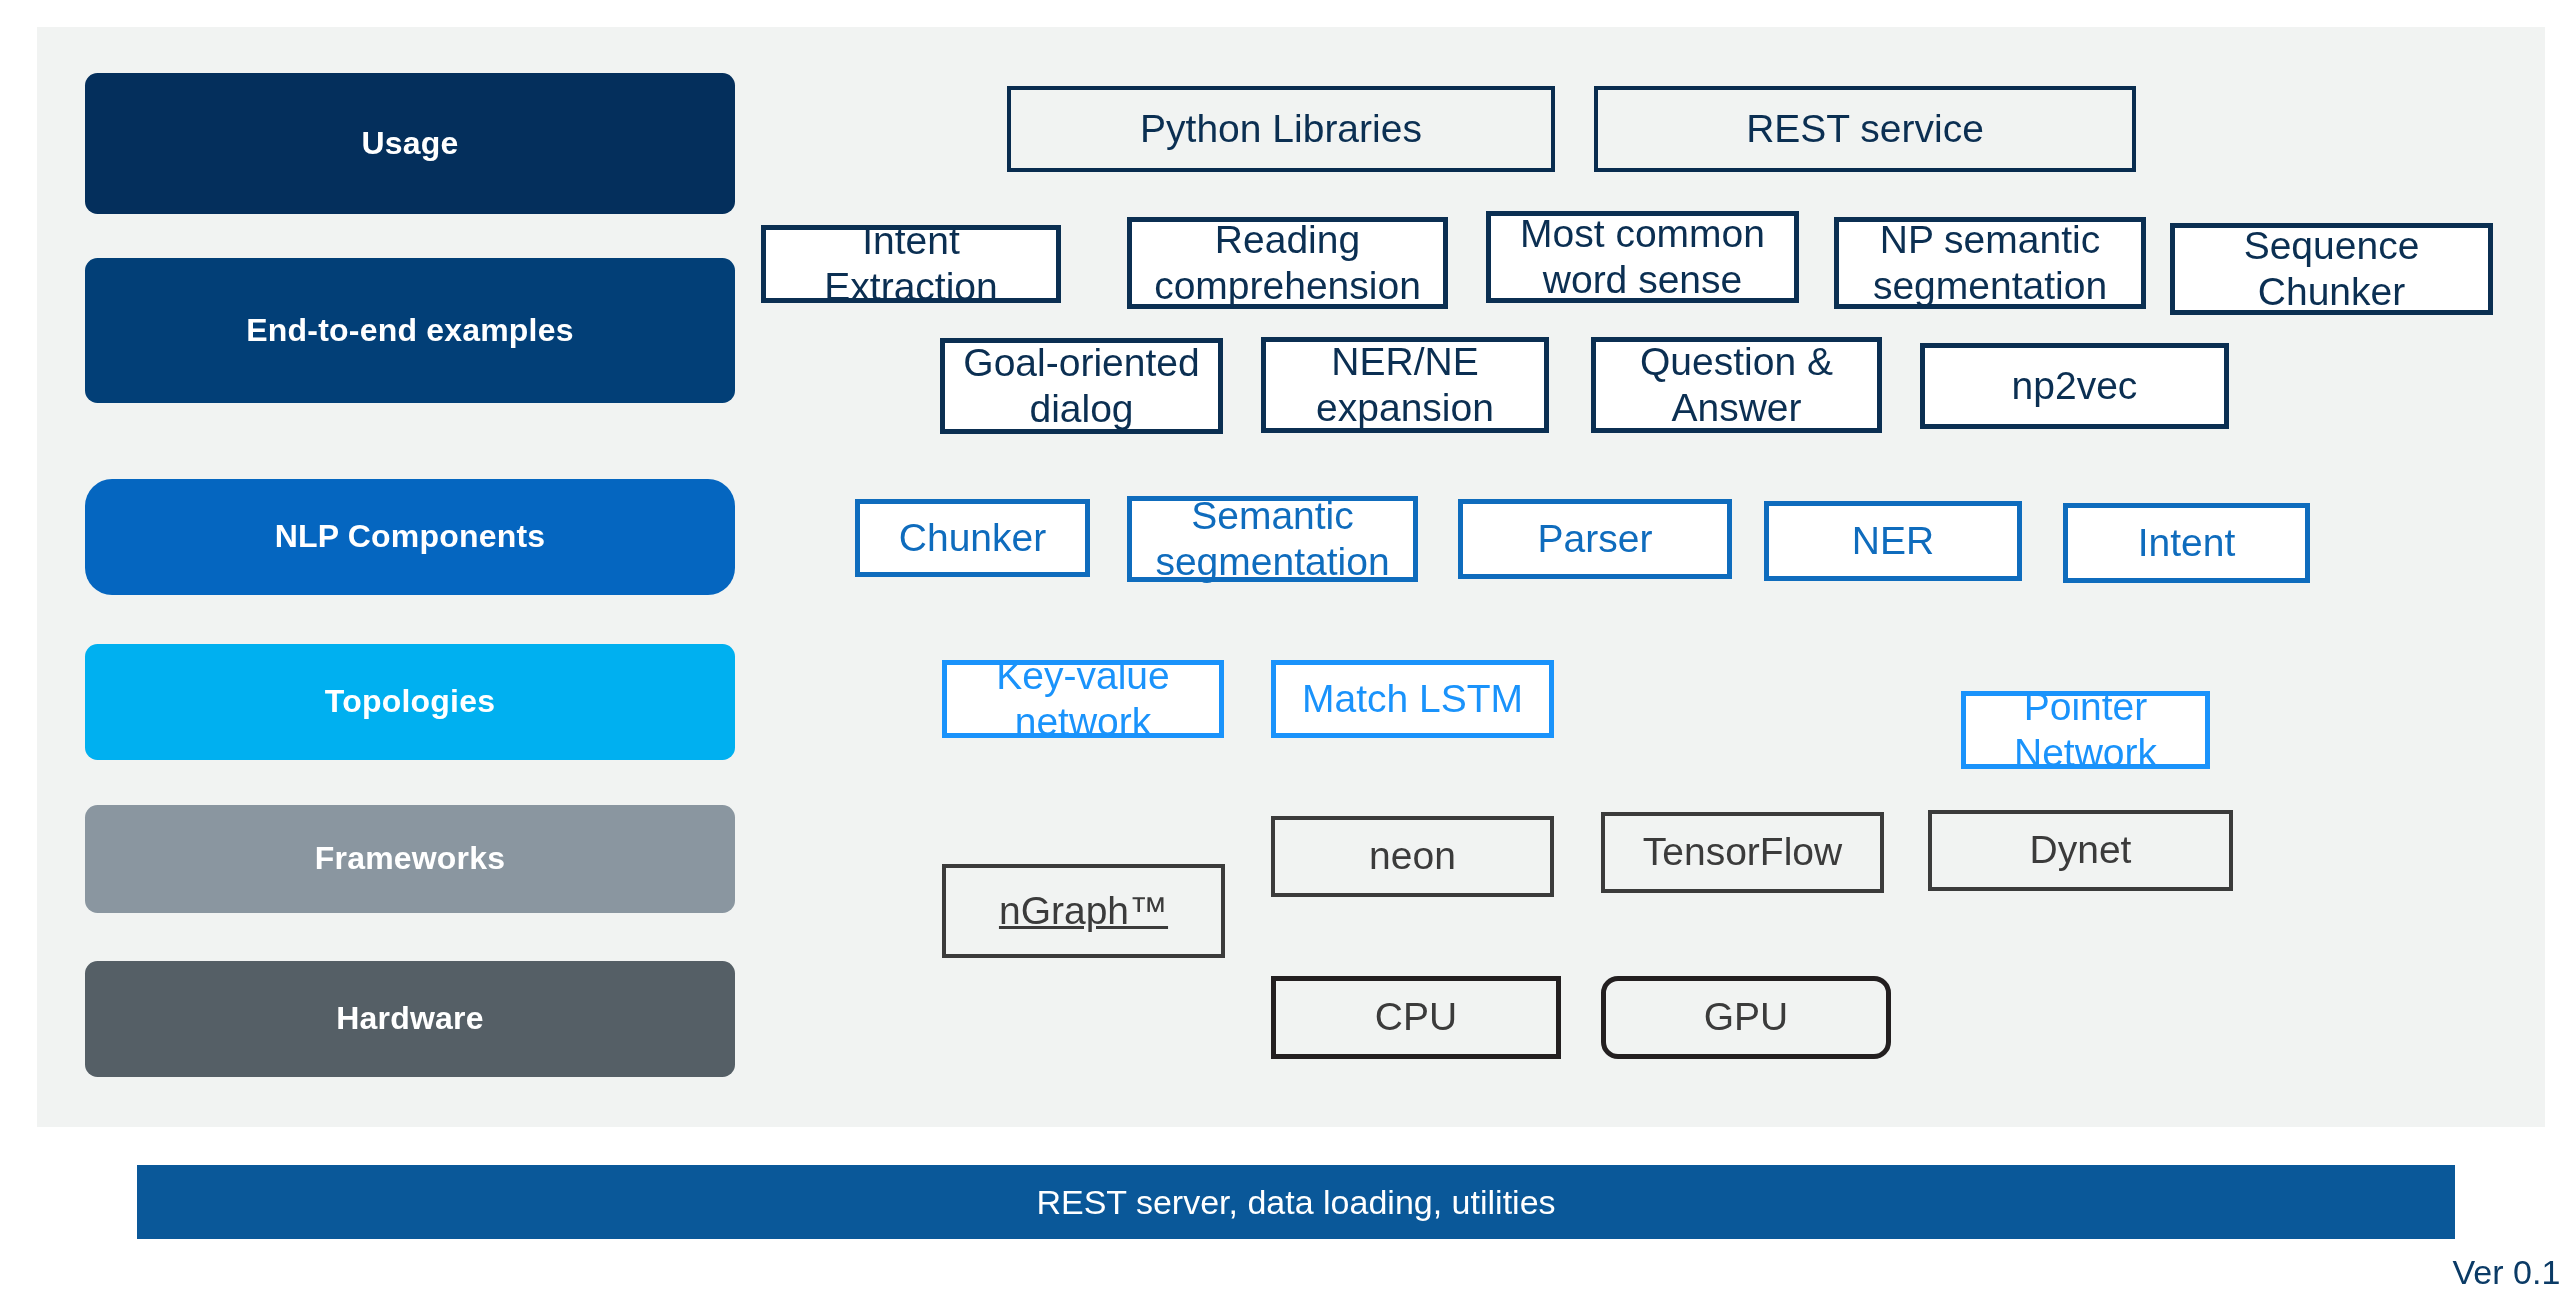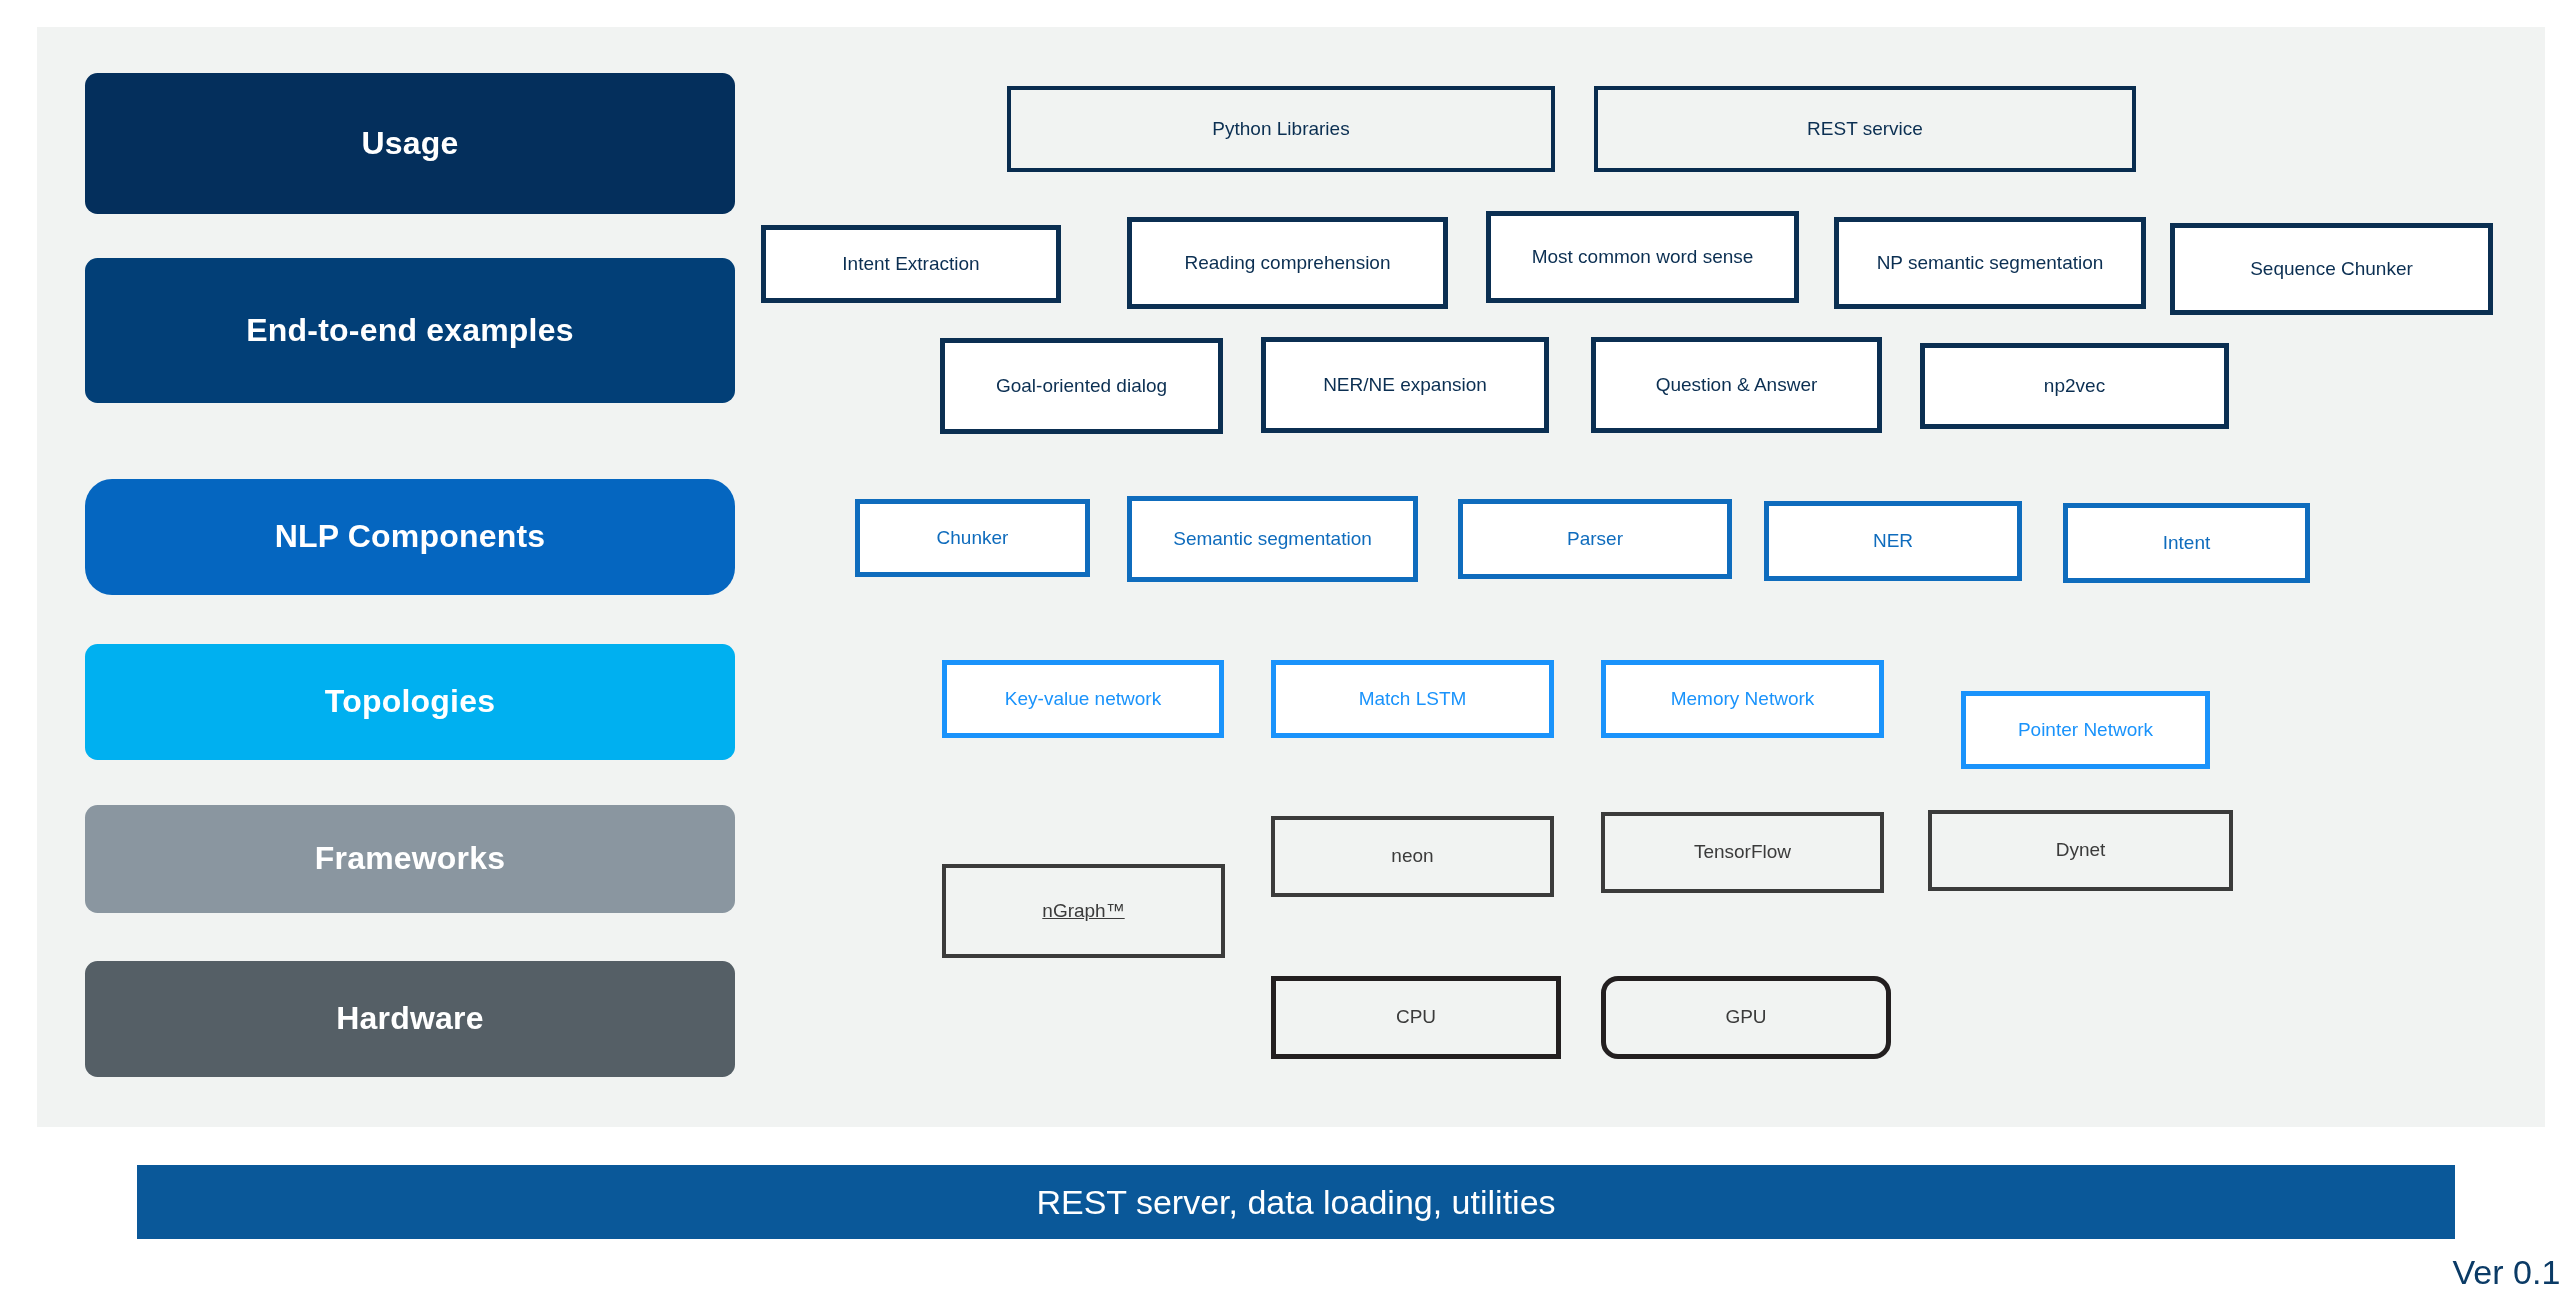--- a/index.html
+++ b/index.html
@@ -45,21 +45,21 @@
   }
 
   
   .box {
     position: absolute;
     display: flex;
     align-items: center;
     justify-content: center;
     text-align: center;
     line-height: 1.18;
-    font-size: 19px;
+    font-size: 39px;
     padding: 3.1px 7.8px;
   }
 
   
   .v-usage   { background: #f1f3f2; border: 4.7px solid #092c4f; color: #0b2f52; }
   .v-e2e     { background: #ffffff; border: 5.5px solid #0b2f52; color: #0b2f52; }
   .v-nlp     { background: #ffffff; border: 5.5px solid #0f6cbd; color: #0f6cbd; }
   .v-topo    { background: #ffffff; border: 5.5px solid #1a93fb; color: #1a93fb; }
   .v-fw      { background: #f1f3f2; border: 4.7px solid #3b3b3b; color: #3b3b3b; }
   .v-hw      { background: #f1f3f2; border: 5.5px solid #231f20; color: #3b3b3b; }
@@ -170,23 +170,20 @@
   <div class="box v-nlp" style="left:2063px; top:503px; width:247px; height:80px;">
     <span>Intent</span>
   </div>
 
   <div class="box v-topo" style="left:942px; top:660px; width:282px; height:78px;">
     <span>Key-value network</span>
   </div>
   <div class="box v-topo" style="left:1271px; top:660px; width:283px; height:78px;">
     <span>Match LSTM</span>
   </div>
-  <div class="box v-topo" style="left:1601px; top:660px; width:283px; height:78px;">
-    <span>Memory Network</span>
-  </div>
   <div class="box v-topo" style="left:1928px; top:691px; width:249px; height:78px;margin-left:33px;">
     <span>Pointer Network</span>
   </div>
 
   <div class="box v-fw" style="left:942px; top:864px; width:283px; height:94px;text-decoration:underline;">
     <span>nGraph™</span>
   </div>
   <div class="box v-fw" style="left:1271px; top:816px; width:283px; height:81px;">
     <span>neon</span>
   </div>

